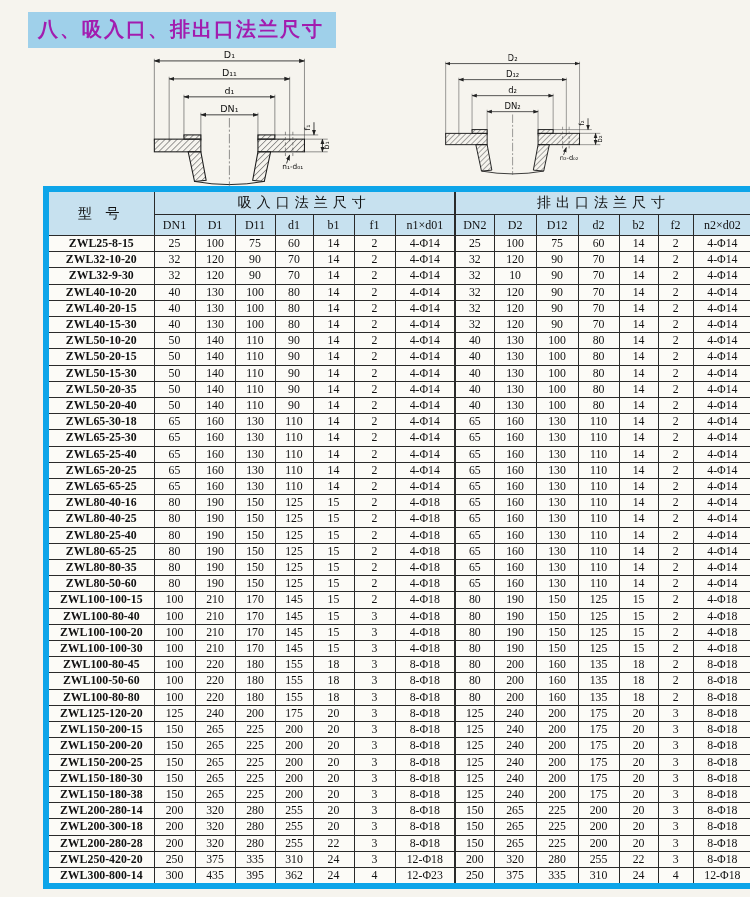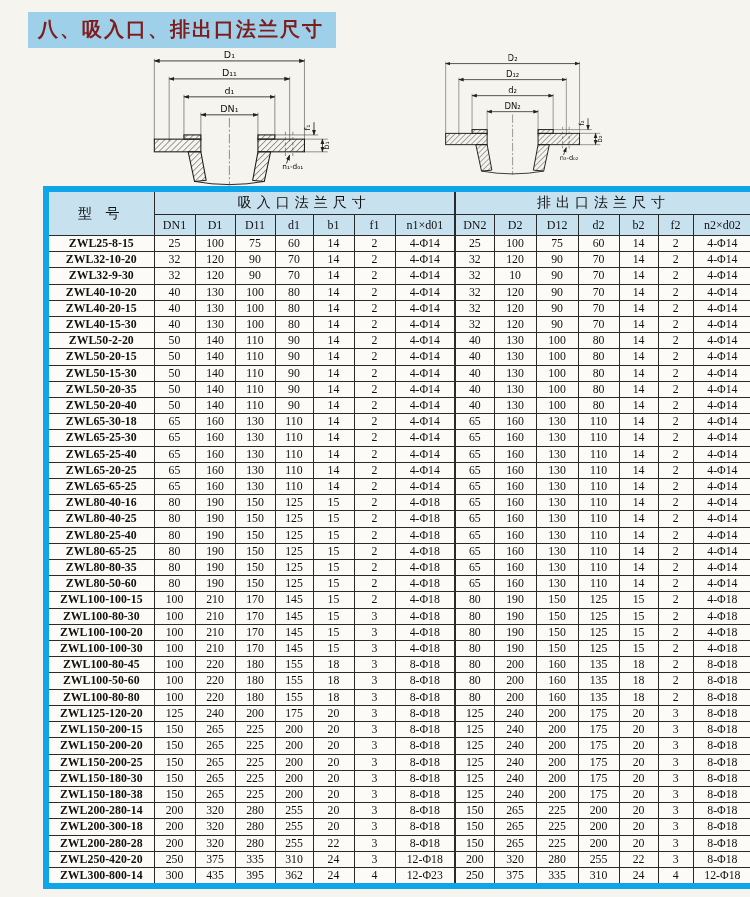--- a/index.html
+++ b/index.html
@@ -8,21 +8,21 @@
     background:#f6f4ee;
     font-family:"Liberation Serif", serif;
     color:#111;
     position:relative;
     overflow:hidden;
   }
   .page{position:relative;width:750px;height:897px;}
   .title-bar{
     position:absolute;left:28px;top:12px;
     background:#9fd0ea;
-    color:#7f1d1d;
+    color:#a21caf;
     font-family:"Liberation Sans","DejaVu Sans",sans-serif;
     font-weight:bold;
     font-size:20px;
     letter-spacing:2px;
     padding:4px 12px 5px 10px;
     white-space:nowrap;
   }
   .diag{position:absolute;}
   .diag-left{left:148px;top:48px;}
   .diag-right{left:440px;top:52px;}
@@ -305,21 +305,21 @@
       <td>4-Φ14</td>
       <td class="sec-divider">32</td>
       <td>120</td>
       <td>90</td>
       <td>70</td>
       <td>14</td>
       <td>2</td>
       <td>4-Φ14</td>
     </tr>
         <tr>
-      <td class="model">ZWL50-2-20</td>
+      <td class="model">ZWL50-10-20</td>
       <td>50</td>
       <td>140</td>
       <td>110</td>
       <td>90</td>
       <td>14</td>
       <td>2</td>
       <td>4-Φ14</td>
       <td class="sec-divider">40</td>
       <td>130</td>
       <td>100</td>
@@ -594,21 +594,21 @@
       <td>4-Φ18</td>
       <td class="sec-divider">80</td>
       <td>190</td>
       <td>150</td>
       <td>125</td>
       <td>15</td>
       <td>2</td>
       <td>4-Φ18</td>
     </tr>
         <tr>
-      <td class="model">ZWL100-80-30</td>
+      <td class="model">ZWL100-80-40</td>
       <td>100</td>
       <td>210</td>
       <td>170</td>
       <td>145</td>
       <td>15</td>
       <td>3</td>
       <td>4-Φ18</td>
       <td class="sec-divider">80</td>
       <td>190</td>
       <td>150</td>

